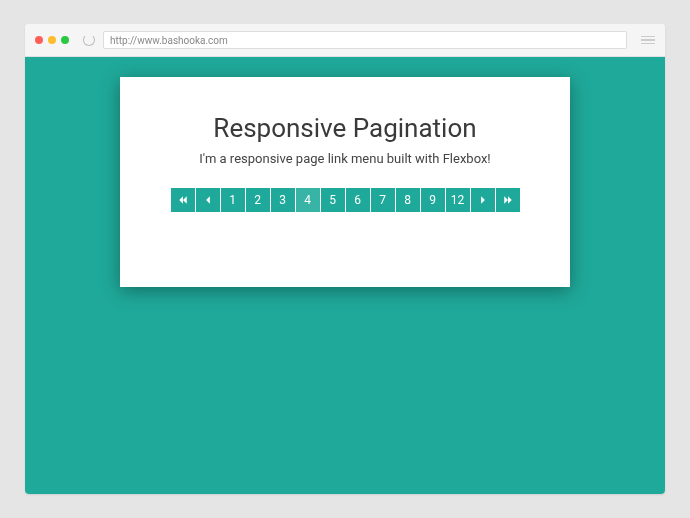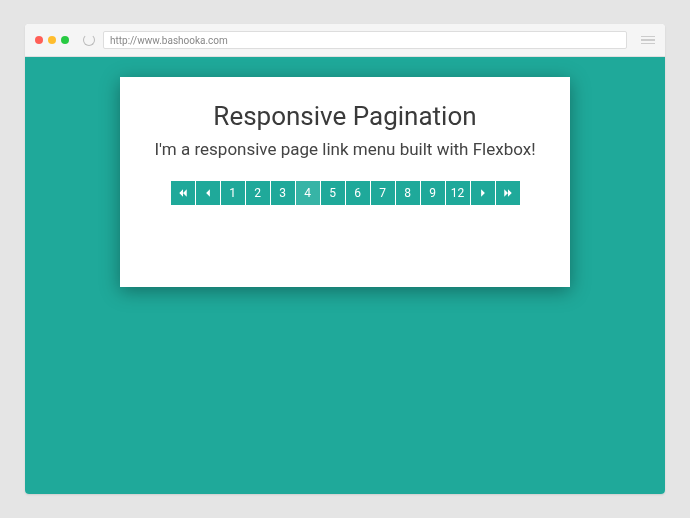--- a/index.html
+++ b/index.html
@@ -90,30 +90,30 @@
       align-items: flex-start;
     }
     .card {
       width: 450px;
       height: 210px;
       background: #fff;
       box-shadow: 0 4px 18px rgba(0,0,0,0.35);
       display: flex;
       flex-direction: column;
       align-items: center;
-      padding-top: 24px;
+      padding-top: 36px;
     }
     .page-title {
       font-size: 26px;
       font-weight: 400;
       color: #3a3a3a;
       margin-bottom: 8px;
     }
     .page-subtitle {
-      font-size: 17px;
+      font-size: 13px;
       color: #444;
       margin-bottom: 22px;
     }
     .pagination {
       display: flex;
       gap: 1px;
     }
     .page-btn {
       width: 24px;
       height: 24px;

